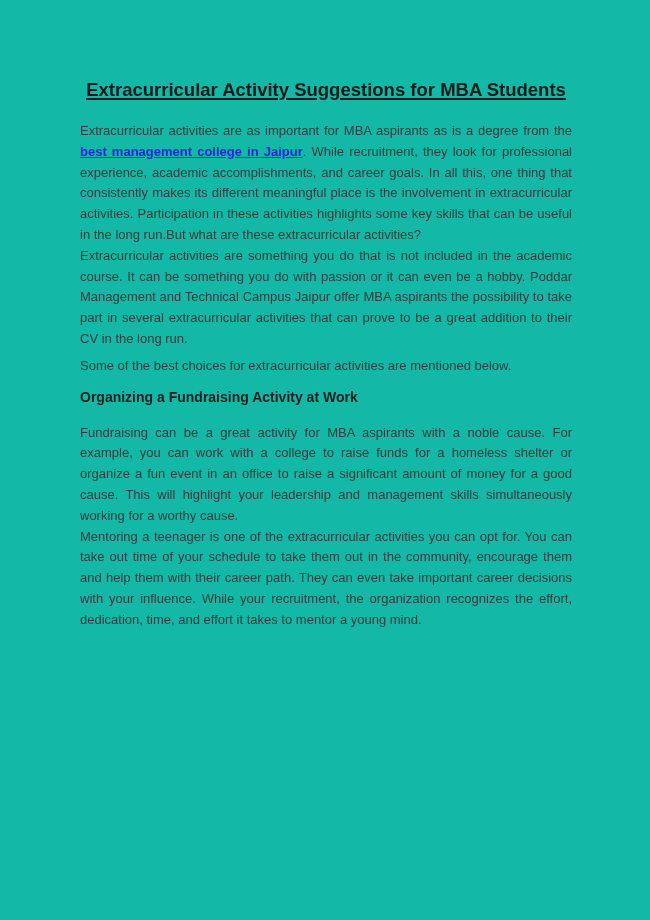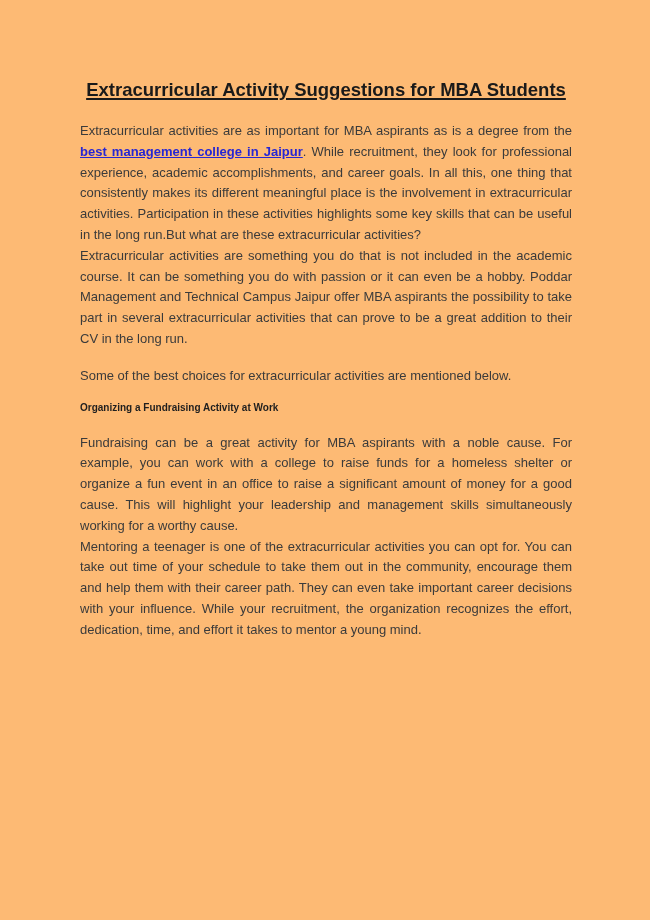--- a/index.html
+++ b/index.html
@@ -5,21 +5,21 @@
   html, body {
     margin: 0;
     padding: 0;
     background: #ffffff;
   }
   .page {
     position: relative;
     width: 650px;
     height: 920px;
     box-sizing: border-box;
-    background: #fdba74;
+    background: #14b8a6;
     padding: 78px 78px 0 80px;
     overflow: hidden;
     font-family: "Liberation Sans", "DejaVu Sans", sans-serif;
   }
   .doc-title {
     font-size: 18.5px;
     line-height: 23px;
     font-weight: bold;
     color: #1a1a1a;
     text-align: center;
@@ -29,25 +29,25 @@
     text-underline-offset: 2px;
   }
   .body-text {
     font-size: 13px;
     line-height: 20.8px;
     color: #3b3b3b;
     text-align: justify;
     margin: 0;
   }
   .lead-in {
-    margin-top: 16px;
+    margin-top: 6px;
     text-align: left;
   }
   .section-heading {
-    font-size: 10px;
+    font-size: 14px;
     line-height: 21px;
     font-weight: bold;
     color: #1f1f1f;
     margin: 10px 0 15px 0;
   }
   .doc-link {
     color: #2626d4;
     font-weight: bold;
     text-decoration: underline;
     cursor: pointer;

